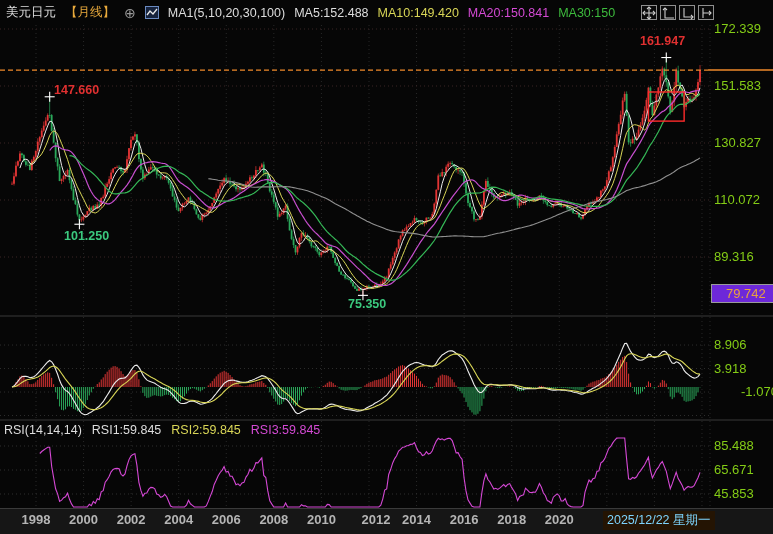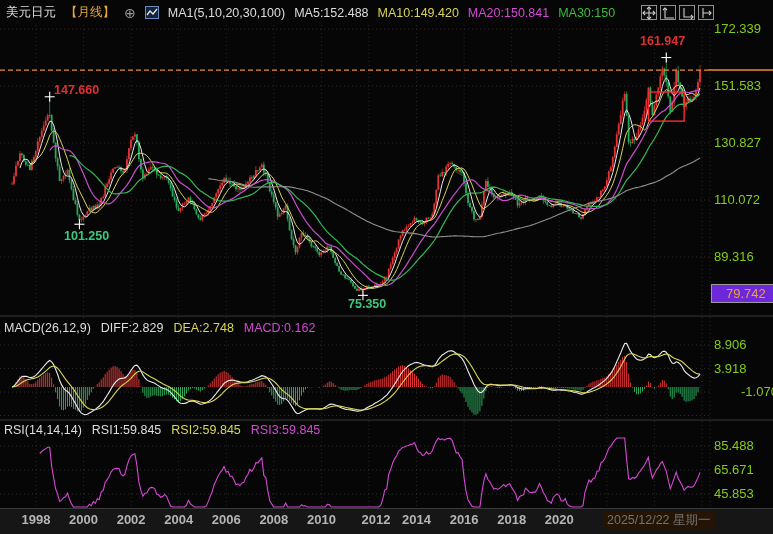--- a/index.html
+++ b/index.html
@@ -26,21 +26,21 @@
   .ann-l1{left:64px;top:229px;color:#3bc97e}
   .ann-l2{left:348px;top:297px;color:#3bc97e}
   .ann-h2{left:640px;top:34px;color:#e03030}
   
   .paneltitle{position:absolute;left:4px;display:flex;gap:10px;font-size:12.5px;z-index:3;white-space:nowrap}
   .pt-macd{top:321px}.pt-rsi{top:423px}
   
   .timestrip{position:absolute;left:0;top:508px;width:773px;height:26px;background:#161616;
              border-top:1px solid #3a3a3a;z-index:2}
   .yr{position:absolute;top:3px;transform:translateX(-50%);font-size:13px;font-weight:700;color:#b5b5b5}
-  .dt{position:absolute;left:603px;top:2px;font-size:12.5px;color:#737373;background:#241403;
+  .dt{position:absolute;left:603px;top:2px;font-size:12.5px;color:#7dd3fc;background:#241403;
       padding:1px 4px}
   
   .wm{position:absolute;left:637px;top:468px;font-size:40px;color:rgba(238,238,238,.93);z-index:6;
       letter-spacing:1px;text-shadow:0 0 4px #000,1px 1px 2px #000,-1px -1px 2px #000;pointer-events:none}
 </style>
 </head>
 <body>
 
 <div class="screen">
 
@@ -1189,26 +1189,20 @@
           </g>
       </svg>
     </div>
   </div>
 
   <div class="ann ann-h1">147.660</div>
   <div class="ann ann-l1">101.250</div>
   <div class="ann ann-l2">75.350</div>
   <div class="ann ann-h2">161.947</div>
 
-  <div class="paneltitle pt-macd">
-    <span class="c-w">MACD(26,12,9)</span>
-    <span class="c-w">DIFF:2.829</span>
-    <span class="c-y">DEA:2.748</span>
-    <span class="c-m">MACD:0.162</span>
-  </div>
   <div class="paneltitle pt-rsi">
     <span class="c-w">RSI(14,14,14)</span>
     <span class="c-w">RSI1:59.845</span>
     <span class="c-y">RSI2:59.845</span>
     <span class="c-m">RSI3:59.845</span>
   </div>
 
   <div id="axis-labels">
       <div class="axlab" style="top: 21px;">172.339</div>
       <div class="axlab" style="top: 78.0022px;">151.583</div>

